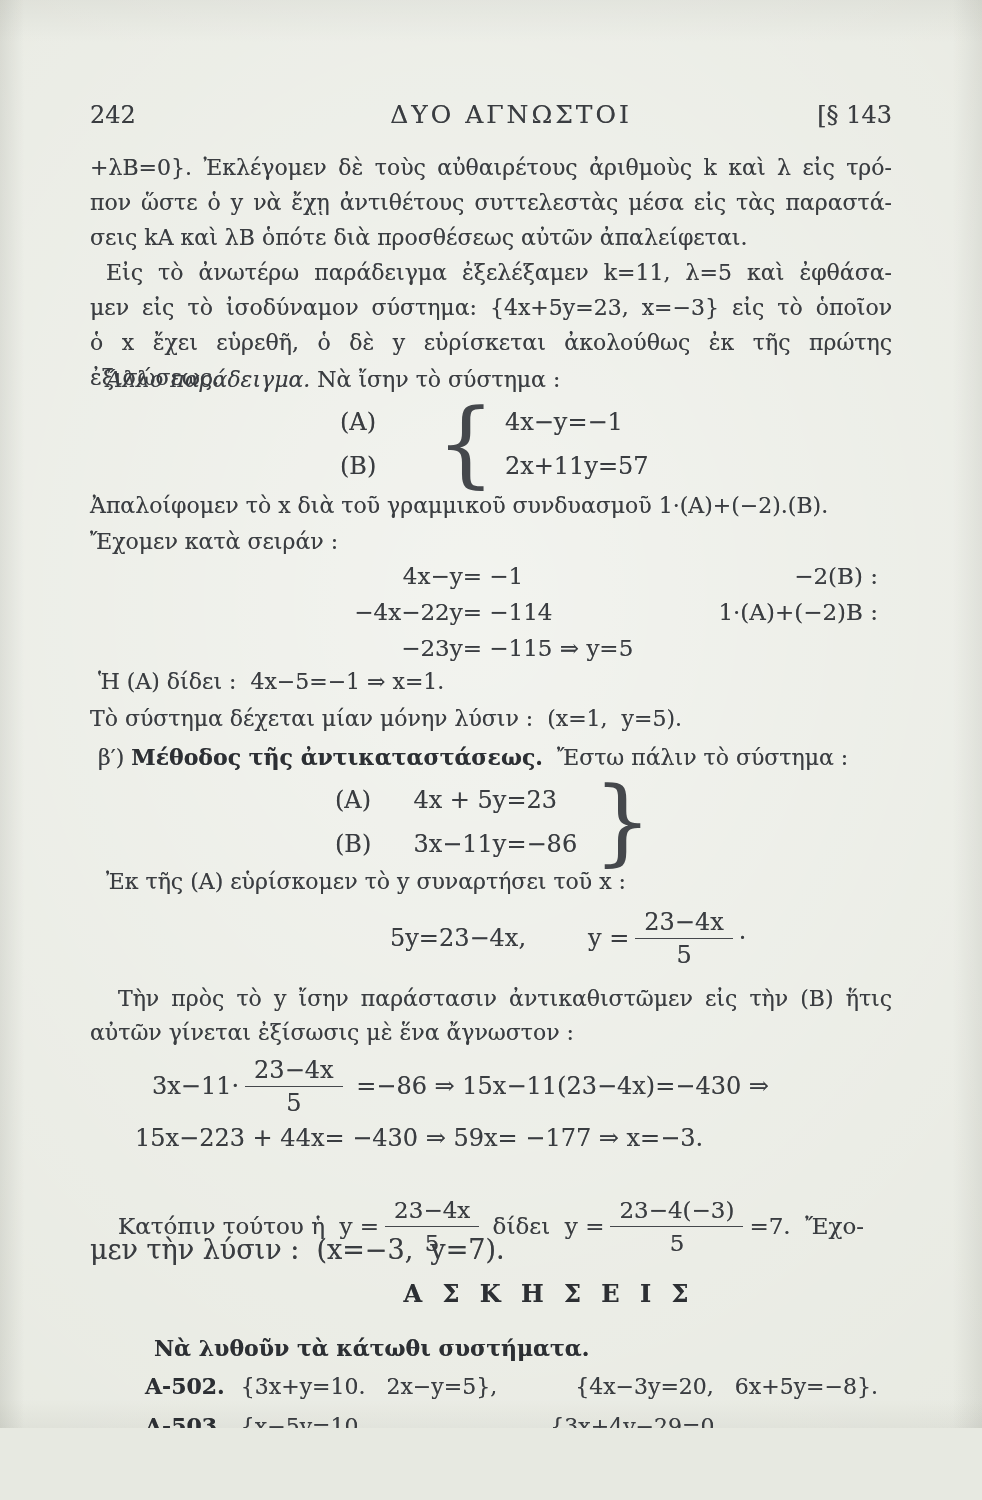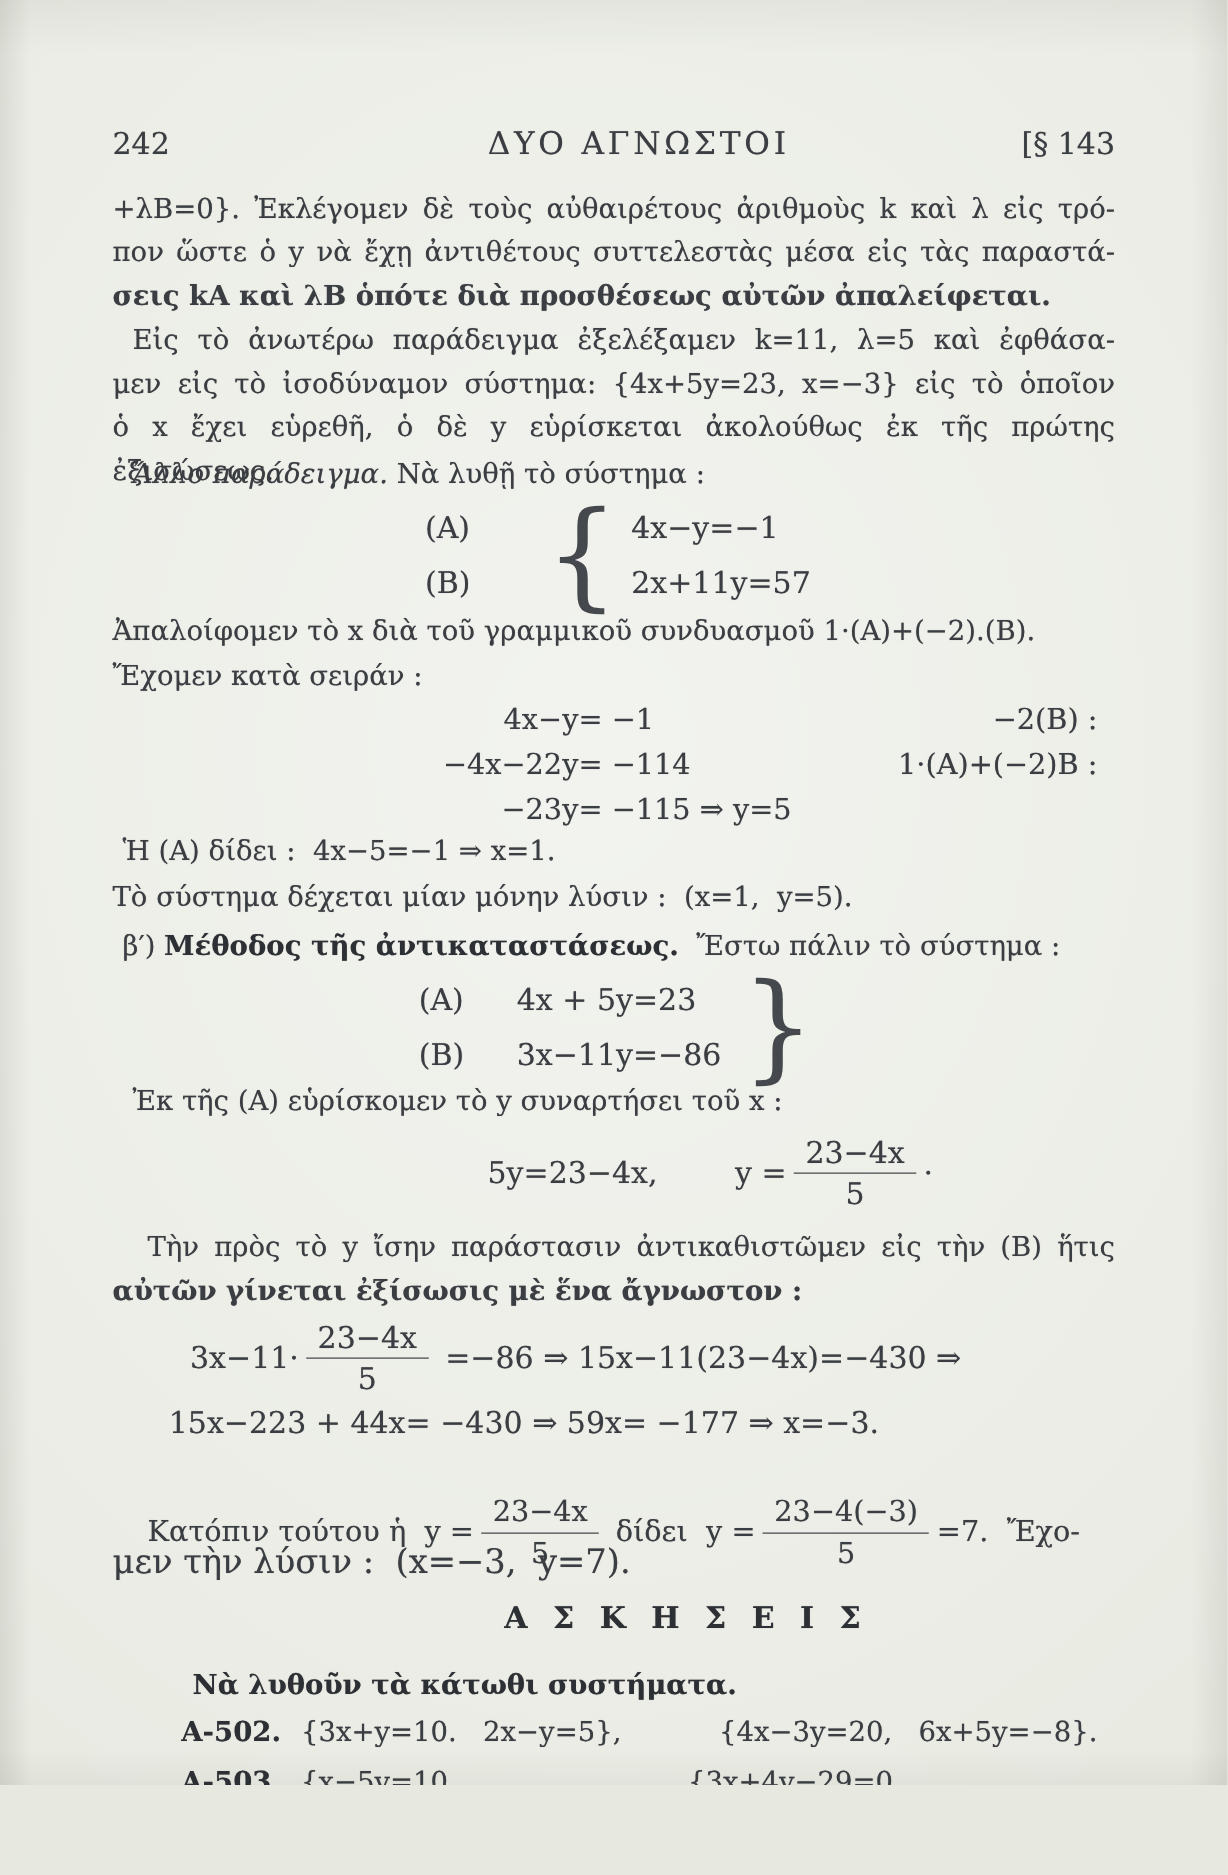--- a/index.html
+++ b/index.html
@@ -11,21 +11,21 @@
       linear-gradient(180deg, rgba(70,72,60,.07), rgba(70,72,60,0) 3%, rgba(70,72,60,0) 98%, rgba(70,72,60,.06)),
       #e8eae2;
     color:#3a3d41;
     font-family:"DejaVu Serif","Liberation Serif",serif;
     font-size:22px;
     text-shadow:0 0 .6px rgba(52,55,60,.55);
   }
   .content{position:absolute;left:90px;top:0;width:802px;height:100%;}
   .block{position:absolute;left:0;width:802px;}
   .line{line-height:35px;text-align:justify;text-align-last:justify;}
-  .line.last{text-align-last:left;font-weight:bold;}
+  .line.last{text-align-last:left;}
   .ind16{text-indent:16px;}
   .ind28{text-indent:28px;}
   .pre{white-space:pre-wrap;}
   .plain{line-height:36px;}
   .italic{font-style:italic;}
   .bold{font-weight:bold;color:#2c2f33;}
   
   .header{position:absolute;top:100px;left:0;width:802px;display:flex;align-items:baseline;line-height:30px;font-size:24px;}
   .header .pageno{width:120px;}
   .header .title{flex:1;text-align:center;letter-spacing:3px;font-size:25px;padding-left:40px;}
@@ -94,21 +94,21 @@
       <div class="line last">σεις kΑ καὶ λΒ ὁπότε διὰ προσθέσεως αὐτῶν ἀπαλείφεται.</div>
     </div>
 
     <div class="block" id="b-p2">
       <div class="line ind16">Εἰς τὸ ἀνωτέρω παράδειγμα ἐξελέξαμεν k=11, λ=5 καὶ ἐφθάσα-</div>
       <div class="line">μεν εἰς τὸ ἰσοδύναμον σύστημα: {4x+5y=23, x=−3} εἰς τὸ ὁποῖον</div>
       <div class="line">ὁ x ἔχει εὑρεθῆ, ὁ δὲ y εὑρίσκεται ἀκολούθως ἐκ τῆς πρώτης ἐξισώσεως.</div>
     </div>
 
     <div class="block plain ind16" id="b-exintroduce">
-      <span class="italic">Ἄλλο παράδειγμα.</span><span class="pre"> Νὰ λυθῇ τὸ σύστημα :</span>
+      <span class="italic">Ἄλλο παράδειγμα.</span><span class="pre"> Νὰ ἴσην τὸ σύστημα :</span>
     </div>
 
     <div class="block sys" id="b-sys1">
       <div class="labels">
         <div>(A)</div>
         <div>(B)</div>
       </div>
       <div class="sysbrace">{</div>
       <div class="eqs">
         <div>4x−y=−1</div>

